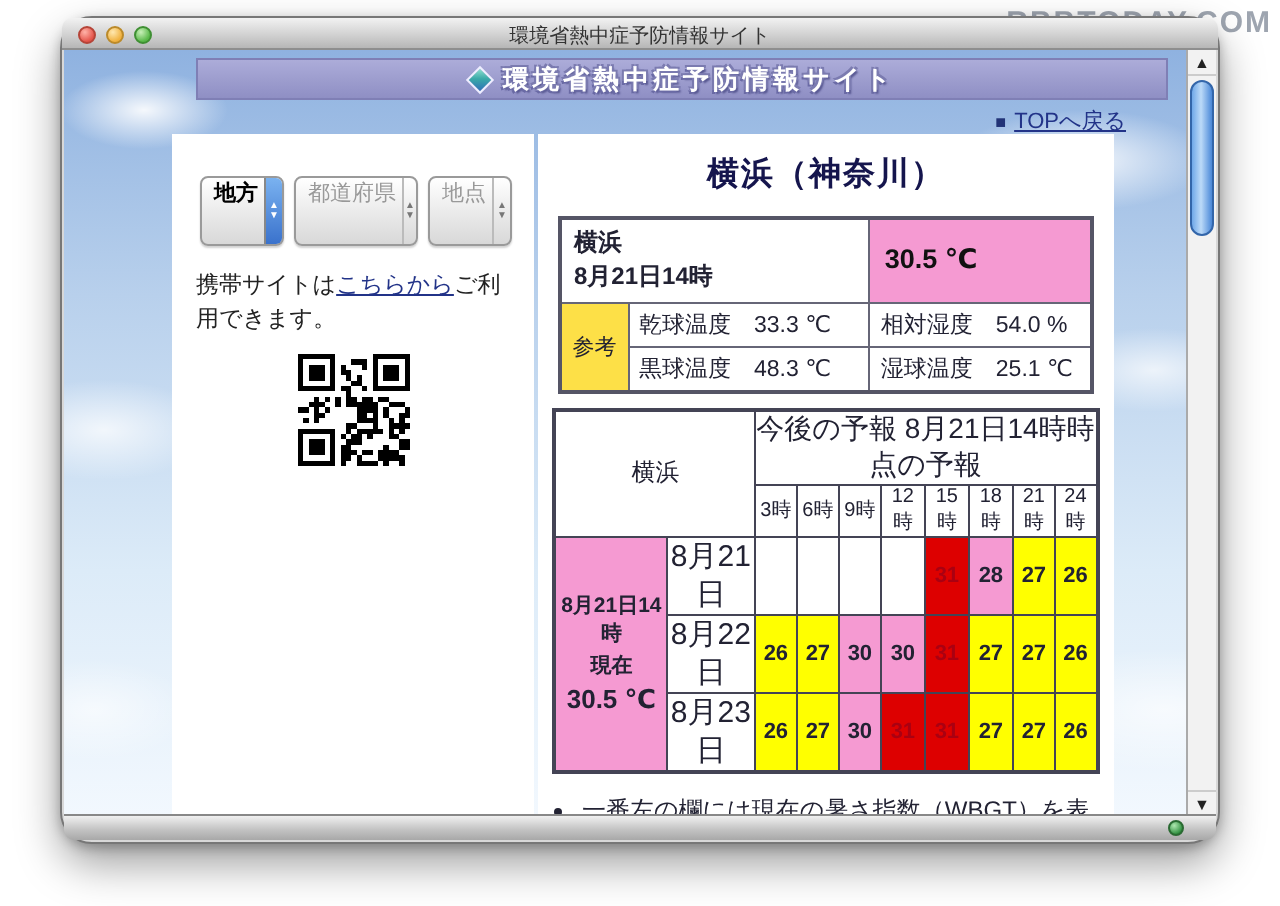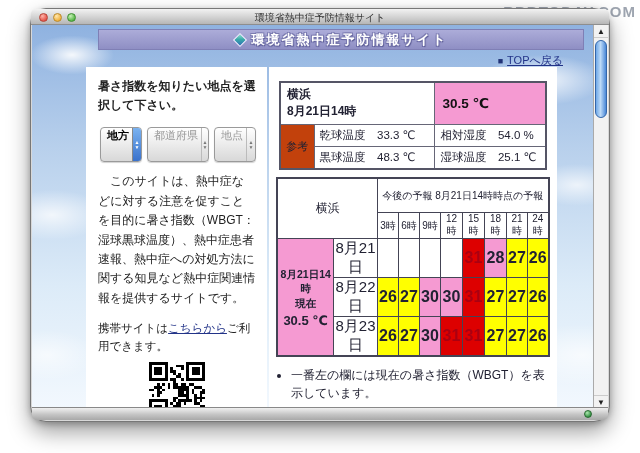--- a/index.html
+++ b/index.html
@@ -63,30 +63,30 @@
   .loc { text-align:center; font-size:16px; font-weight:bold; color:#15154d; letter-spacing:1px; margin:4px 0 10px; }
   .secbar { height:20px; line-height:18px; text-align:center; font-size:13px; font-weight:bold; color:#223377;
     background:linear-gradient(180deg,#f8fbff 0%,#d7e0f2 45%,#aebfe2 55%,#8ea6d2 100%);
     border-top:2px solid #7788bb; border-bottom:2px solid #7788bb; }
 
   table { border-collapse:collapse; }
   .cur { width:268px; margin:8px auto 0; border:2px solid #556; }
   .cur td { border:1px solid #667; color:#223; }
   .cur .st { width:151px; background:#fff; font-size:12px; font-weight:bold; padding:3px 6px; line-height:1.45; }
   .cur .val { background:#f59ad2; font-size:13.5px; font-weight:bold; color:#111; padding:3px 7px; }
-  .cur .ref { width:34px; background:#c2410c; font-size:11px; text-align:center;margin-top:28px; }
+  .cur .ref { width:34px; background:#fde047; font-size:11px; text-align:center;margin-top:28px; }
   .cur .rc { background:#fff; font-size:11.5px; padding:3px 5px; white-space:nowrap; }
 
   .fc { width:272px; margin:7px auto 0; border:2px solid #445; table-layout:fixed; }
   .fc th, .fc td { border:1px solid #445; color:#223; overflow:hidden; }
   .fc .corner { background:#fff; font-size:12px; font-weight:normal; }
-  .fc .span { background:#fff; font-size:10px; font-weight:normal; height:35px; }
+  .fc .span { background:#fff; font-size:14px; font-weight:normal; height:35px; }
   .fc .hour { background:#fff; font-size:10px; font-weight:normal; height:17px; padding:0; }
   .fc .date { background:#fff; font-size:15px; text-align:center; height:24px; padding:0; }
-  .fc .c { text-align:center; font-size:16px; font-weight:bold; background:#fff; }
+  .fc .c { text-align:center; font-size:11px; font-weight:bold; background:#fff; }
   .fc .c[data-level="yellow"] { background:#ffff00; }
   .fc .c[data-level="pink"]   { background:#f59ad2; }
   .fc .c[data-level="red"]    { background:#dd0000; color:#aa0011; }
   .curcol { background:#f59ad2; text-align:center; vertical-align:middle; padding:2px 1px; }
   .curcol .l1 { font-size:10.5px; font-weight:bold; line-height:1.35; }
   .curcol .l2 { font-size:10.5px; font-weight:bold; margin-top:2px; }
   .curcol .l3 { font-size:13px; font-weight:bold; margin-top:2px; white-space:nowrap; }
 
   .notes { margin:9px 0 0 16px; }
   .notes li { font-size:12px; color:#222; line-height:1.5; margin-bottom:3px; color:#223; }
@@ -122,21 +122,20 @@
         <span class="diamond"></span>
         <span class="banner-text">環境省熱中症予防情報サイト</span>
       </div>
 
       <div class="toplink">
         <span class="sq">■</span>
         <a>TOPへ戻る</a>
       </div>
 
       <div class="sidebar">
-        <p class="intro">暑さ指数を知りたい地点を選択して下さい。</p>
 
         <div class="selects">
           <span class="select enabled">
             <span class="sel-label">地方</span>
             <span class="stepper">
               <i>▲</i>
               <i>▼</i>
             </span>
           </span>
           <span class="select disabled">
@@ -148,21 +147,20 @@
           </span>
           <span class="select disabled">
             <span class="sel-label">地点</span>
             <span class="stepper">
               <i>▲</i>
               <i>▼</i>
             </span>
           </span>
         </div>
 
-        <p class="desc">　このサイトは、熱中症などに対する注意を促すことを目的に暑さ指数（WBGT：湿球黒球温度）、熱中症患者速報、熱中症への対処方法に関する知見など熱中症関連情報を提供するサイトです。</p>
 
         <p class="mobile">
           <span>携帯サイトは</span><a>こちらから</a><span>ご利用できます。</span>
         </p>
 
         <div class="qr-wrap">
           <div class="qr"><svg viewBox="0 0 21 21" width="100%" height="100%" fill="#000" shape-rendering="crispEdges">
                 <rect x="10" y="1" width="1" height="1"></rect>
                 <rect x="11" y="1" width="1" height="1"></rect>
                 <rect x="12" y="1" width="1" height="1"></rect>
@@ -289,20 +287,21 @@
                 <rect x="16" y="2" width="3" height="3"></rect>
                 <rect x="0" y="14" width="7" height="7"></rect>
                 <rect x="1" y="15" width="5" height="5" fill="#fff"></rect>
                 <rect x="2" y="16" width="3" height="3"></rect>
               </svg></div>
         </div>
 
       </div>
 
       <div class="main">
+        <h1 class="loc">横浜（神奈川）</h1>
 
 
         <table class="cur">
           <tbody>
               <tr>
             <td class="st" colspan="2">
               <div>横浜</div>
               <div>8月21日14時</div>
             </td>
             <td class="val">30.5 ℃</td>

